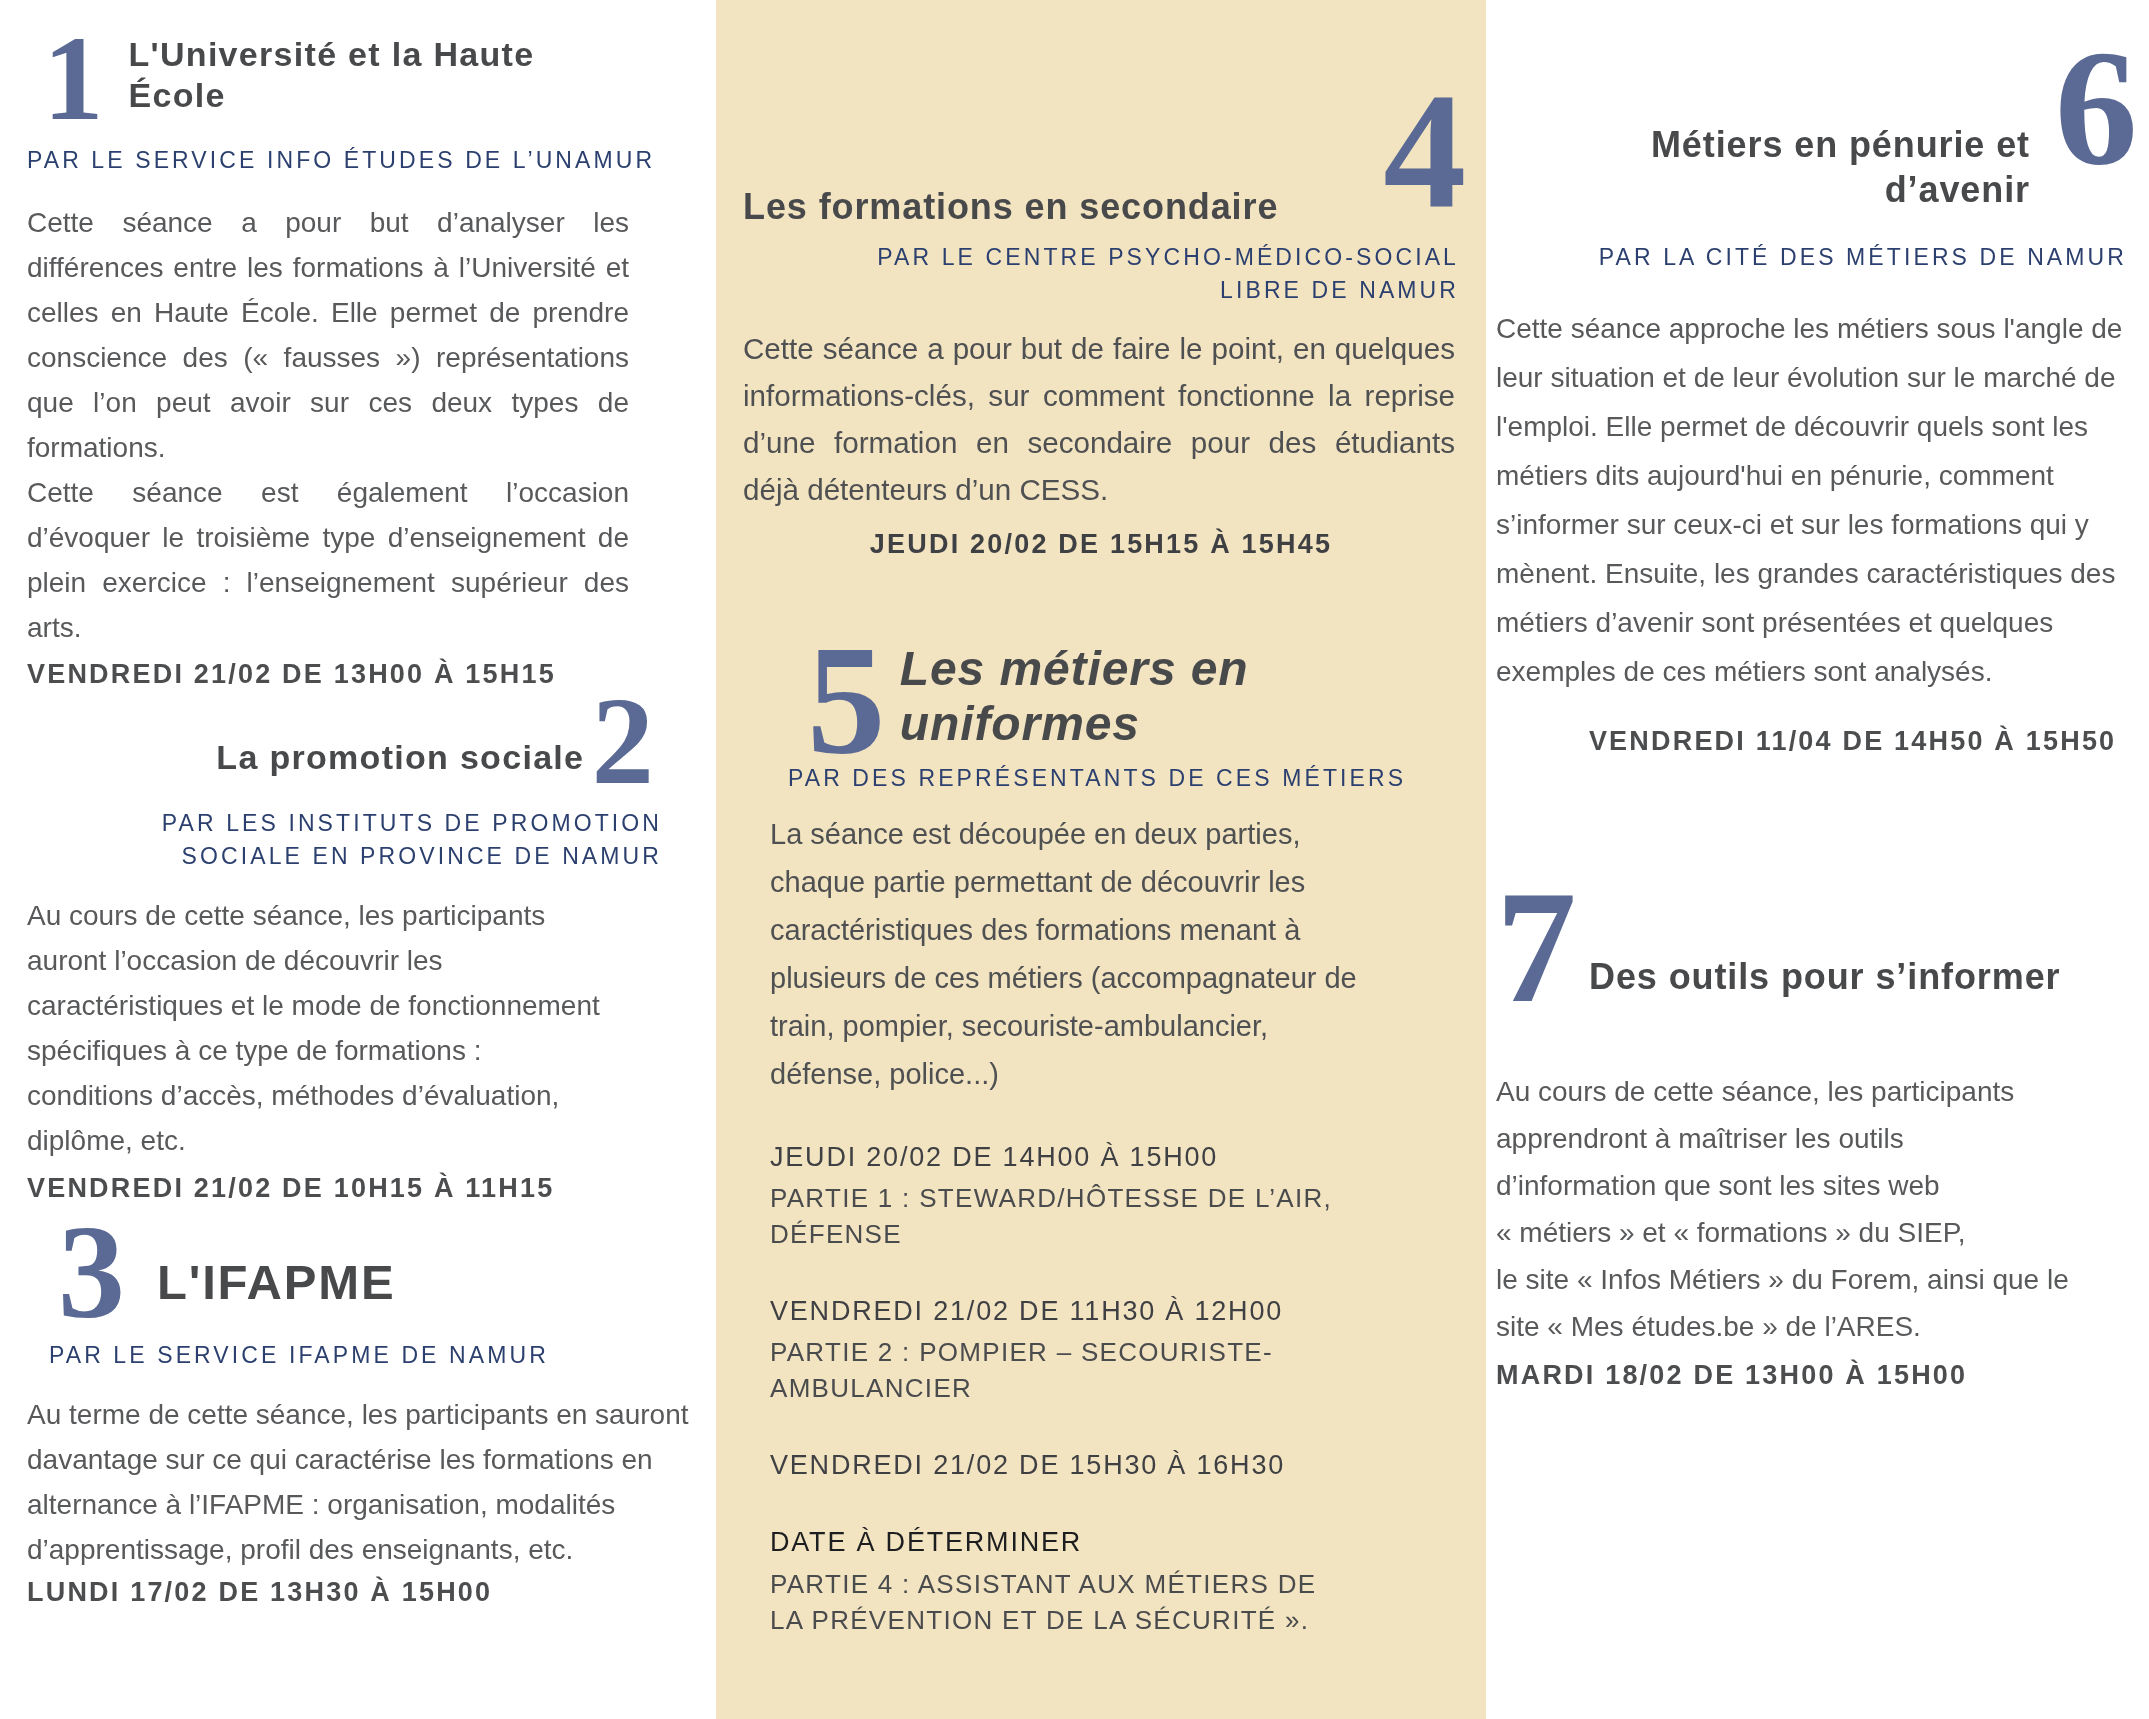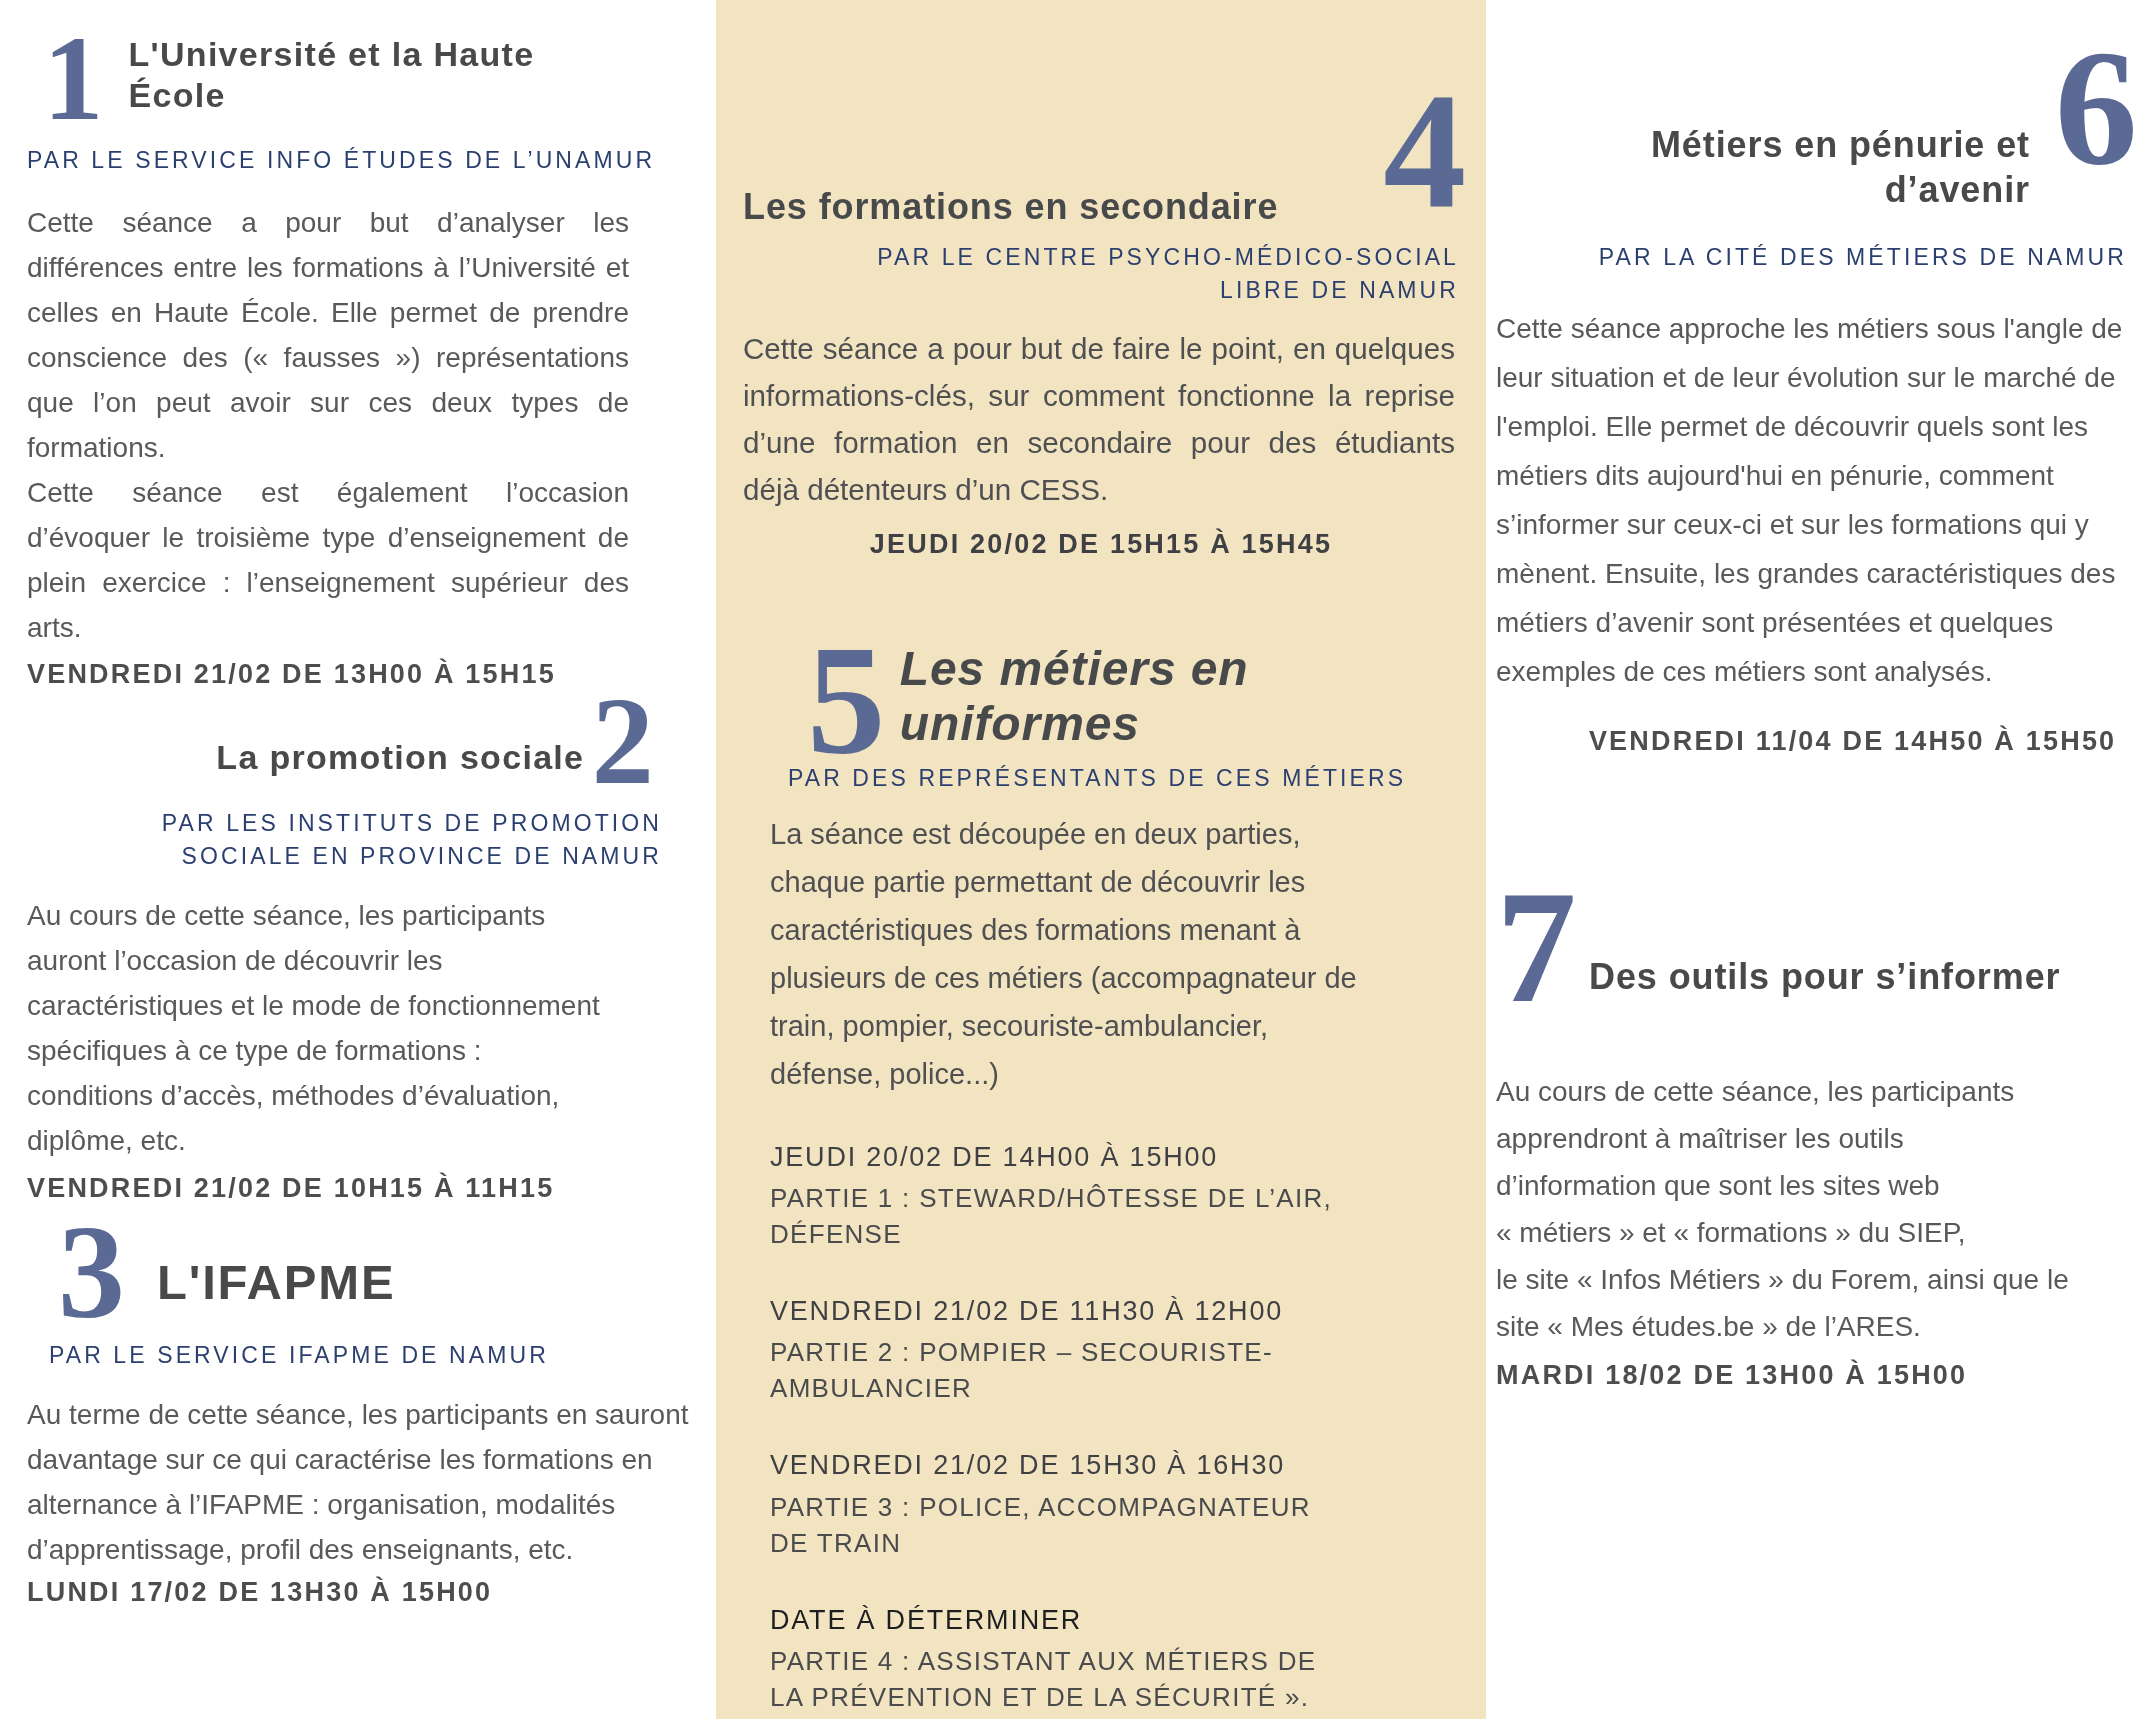--- a/index.html
+++ b/index.html
@@ -150,21 +150,20 @@
         <div class="part">
           <div class="part-date">JEUDI 20/02 DE 14H00 À 15H00</div>
           <div class="part-label">PARTIE 1 : STEWARD/HÔTESSE DE L’AIR, DÉFENSE</div>
         </div>
         <div class="part">
           <div class="part-date">VENDREDI 21/02 DE 11H30 À 12H00</div>
           <div class="part-label">PARTIE 2 : POMPIER – SECOURISTE-AMBULANCIER</div>
         </div>
         <div class="part">
           <div class="part-date">VENDREDI 21/02 DE 15H30 À 16H30</div>
-          <div class="part-label">PARTIE 3 : POLICE, ACCOMPAGNATEUR DE TRAIN</div>
         </div>
         <div class="part">
           <div class="part-date dark">DATE À DÉTERMINER</div>
           <div class="part-label">PARTIE 4 : ASSISTANT AUX MÉTIERS DE LA PRÉVENTION ET DE LA SÉCURITÉ ».</div>
         </div>
       </div>
     </article>
   </div>
 
   <div class="col col3">

